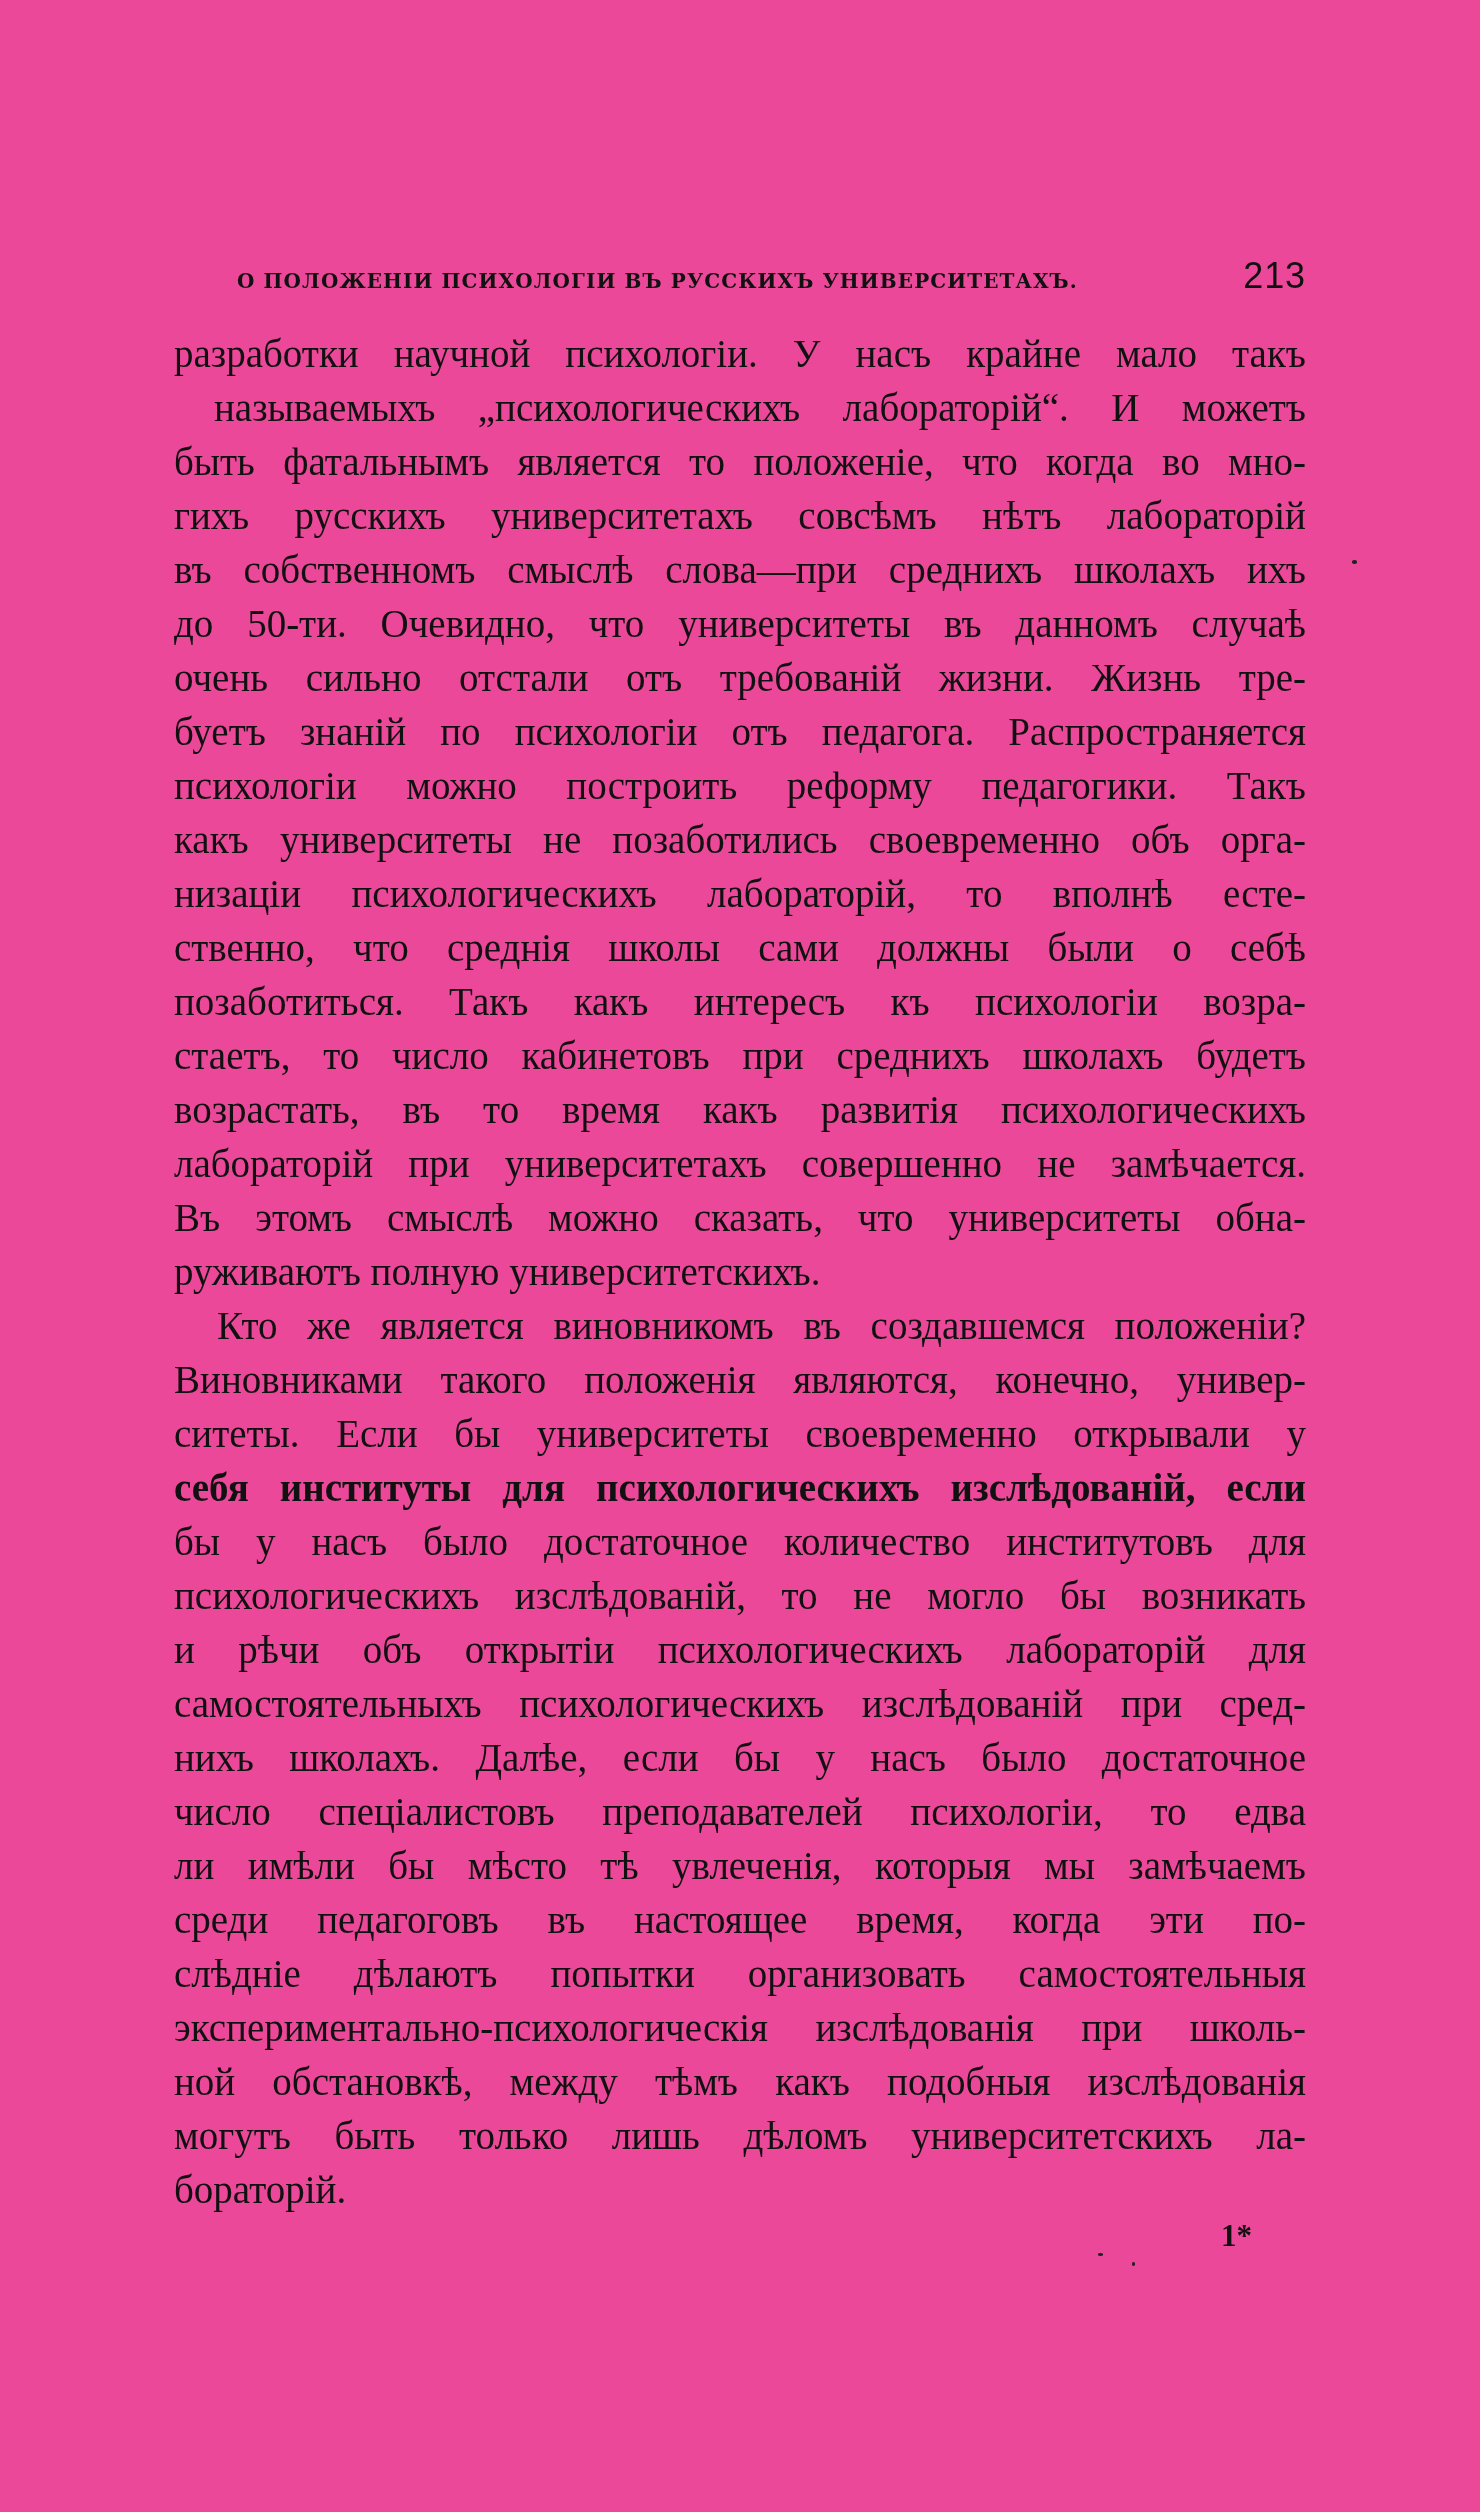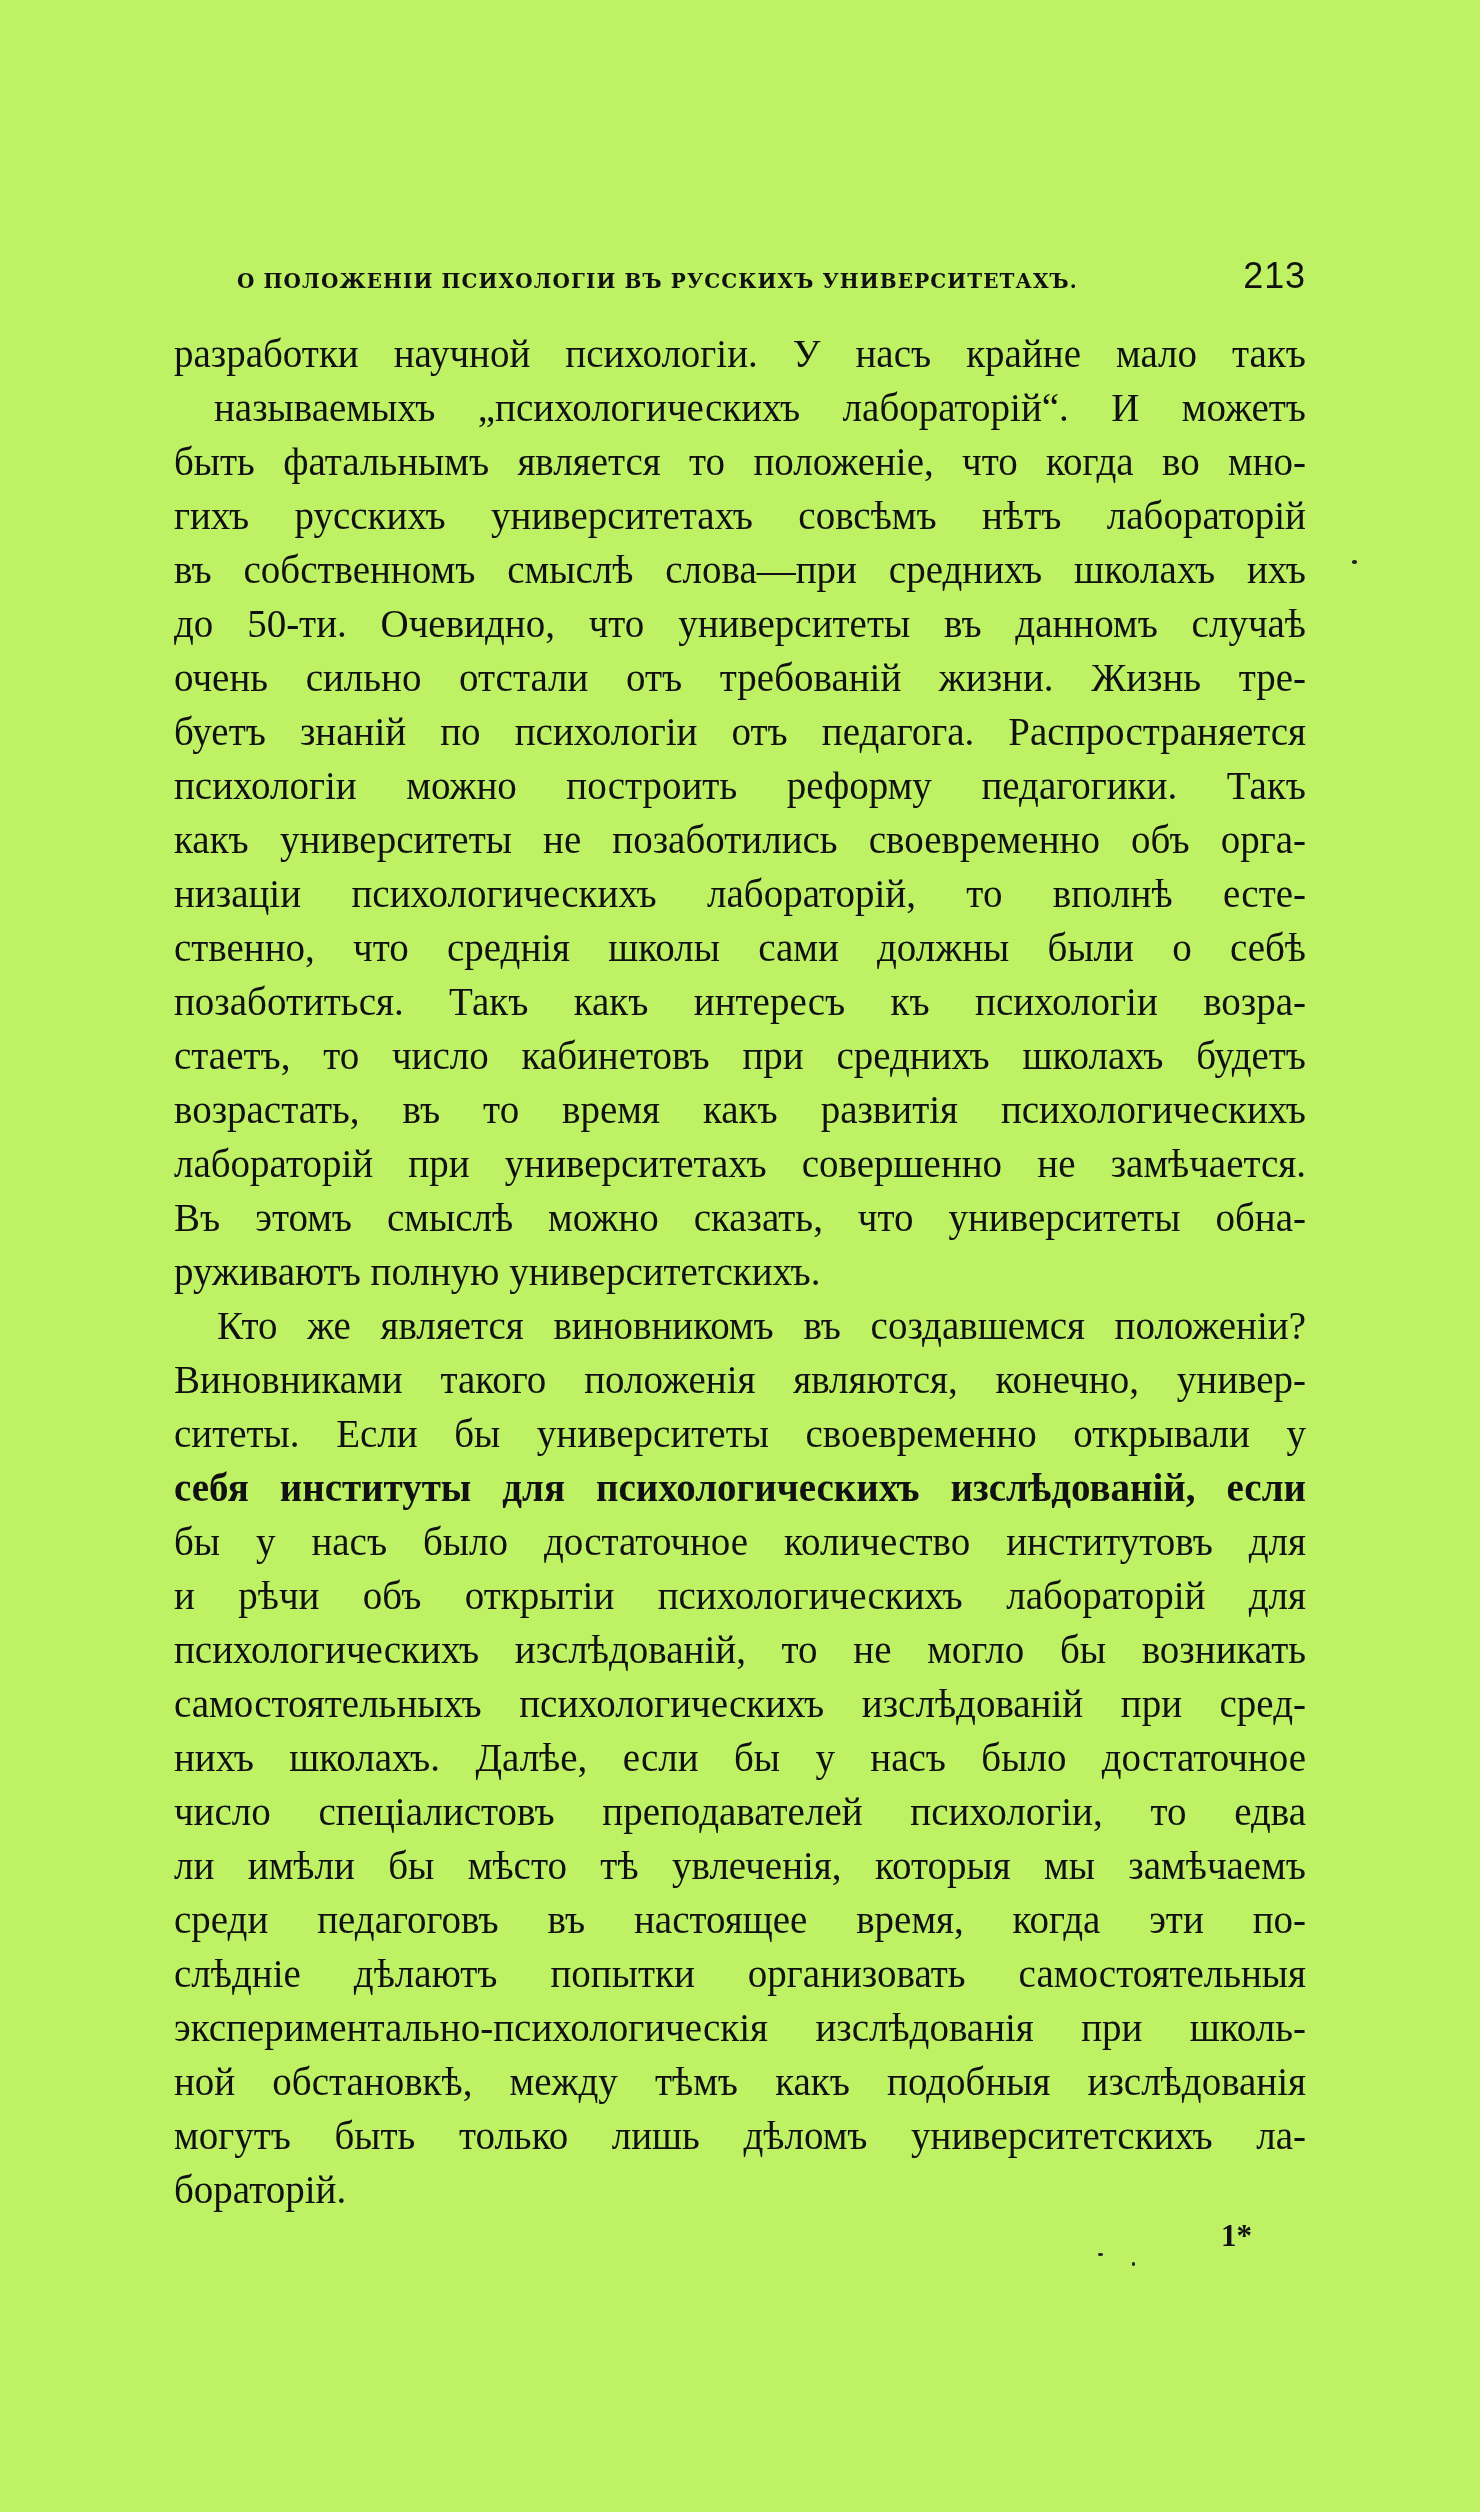--- a/index.html
+++ b/index.html
@@ -13,21 +13,21 @@
       position: relative;
       overflow: hidden;
       color: #111111;
       font-family: "DejaVu Serif", "Liberation Serif", serif;
     }
     .page {
       position: absolute;
       left: 0; top: 0;
       width: 1481px;
       height: 2512px;
-      background: #bef264;
+      background: #ec4899;
     }
     .running-head {
       position: absolute;
       left: 237px;
       top: 255px;
       width: 1069px;
       height: 40px;
       display: flex;
       justify-content: space-between;
       align-items: baseline;
@@ -114,22 +114,22 @@
         <span class="line" style="display: block;">лабораторій при университетахъ совершенно не замѣчается.</span>
         <span class="line" style="display: block;">Въ этомъ смыслѣ можно сказать, что университеты обна-</span>
         <span class="line last" style="display: block;">руживаютъ полную университетскихъ.</span>
       </div>
       <div>
         <span class="line indent" style="display: block;">Кто же является виновникомъ въ создавшемся положеніи?</span>
         <span class="line" style="display: block;">Виновниками такого положенія являются, конечно, универ-</span>
         <span class="line" style="display: block;">ситеты. Если бы университеты своевременно открывали у</span>
         <span class="line" style="display: block; font-weight: bold;">себя институты для психологическихъ изслѣдованій, если</span>
         <span class="line" style="display: block;">бы у насъ было достаточное количество институтовъ для</span>
+        <span class="line" style="display: block;">психологическихъ изслѣдованій, то не могло бы возникать</span>
         <span class="line" style="display: block;">и рѣчи объ открытіи психологическихъ лабораторій для</span>
-        <span class="line" style="display: block;">психологическихъ изслѣдованій, то не могло бы возникать</span>
         <span class="line" style="display: block;">самостоятельныхъ психологическихъ изслѣдованій при сред-</span>
         <span class="line" style="display: block;">нихъ школахъ. Далѣе, если бы у насъ было достаточное</span>
         <span class="line" style="display: block;">число спеціалистовъ преподавателей психологіи, то едва</span>
         <span class="line" style="display: block;">ли имѣли бы мѣсто тѣ увлеченія, которыя мы замѣчаемъ</span>
         <span class="line" style="display: block;">среди педагоговъ въ настоящее время, когда эти по-</span>
         <span class="line" style="display: block;">слѣдніе дѣлаютъ попытки организовать самостоятельныя</span>
         <span class="line" style="display: block;">экспериментально-психологическія изслѣдованія при школь-</span>
         <span class="line" style="display: block;">ной обстановкѣ, между тѣмъ какъ подобныя изслѣдованія</span>
         <span class="line" style="display: block;">могутъ быть только лишь дѣломъ университетскихъ ла-</span>
         <span class="line last" style="display: block;">бораторій.</span>

